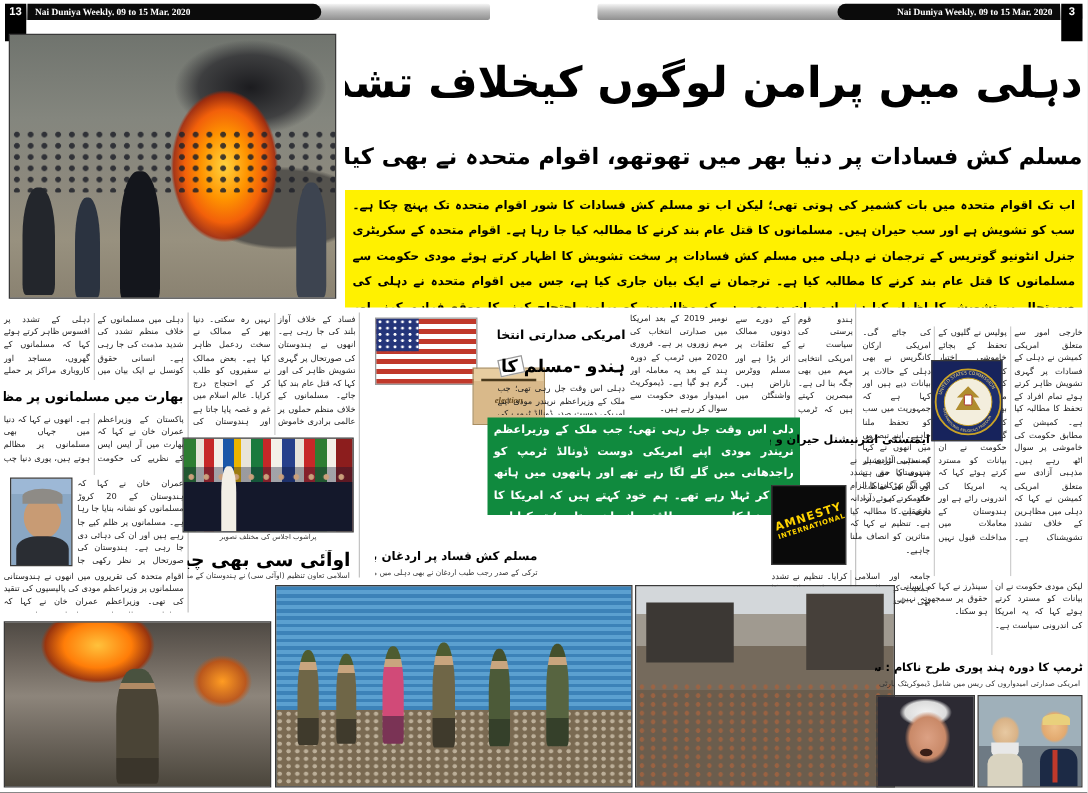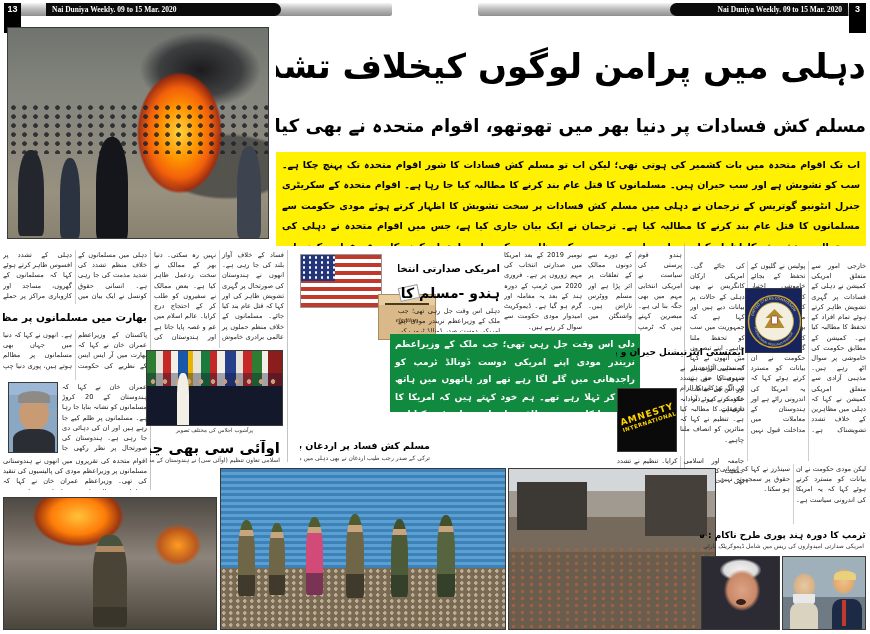--- a/index.html
+++ b/index.html
@@ -12,21 +12,21 @@
   .cols3{column-count:3;column-gap:6px;column-rule:1px solid #cfcfcf;}
   .sec-h{font-weight:bold;color:#000;text-align:center;overflow:hidden;white-space:nowrap;}
   .sec-sub{font-size:6px;color:#333;text-align:center;overflow:hidden;white-space:nowrap;}
   .ph{border:1px solid #3a3a3a;box-sizing:border-box;overflow:hidden;}
   .vline{width:1px;background:#c4c4c4;}
   
   .hbar{height:13px;background:linear-gradient(180deg,#f5f5f5 0%,#bdbdbd 45%,#8f8f8f 100%);
         border-radius:2px;}
   .pgnum{width:17px;height:30px;background:#000;color:#fff;font:bold 9px/13px "Liberation Sans",sans-serif;text-align:center;}
   .pill{height:13px;background:#0b0b0b;color:#fff;font:bold 7.5px/13px "Liberation Serif",serif;
-        padding:0 6px;white-space:nowrap;overflow:hidden;box-sizing:border-box;margin-left:24px;}
+        padding:0 6px;white-space:nowrap;overflow:hidden;box-sizing:border-box;}
   
   #headline{font-size:34px;font-weight:bold;color:#000;text-align:center;line-height:72px;white-space:nowrap;overflow:hidden;}
   #subheadline{font-size:18px;font-weight:bold;color:#000;text-align:center;line-height:44px;white-space:nowrap;overflow:hidden;}
   #yellowbox{background:#fff100;font-size:9.5px;font-weight:bold;color:#000;line-height:2.15;
              text-align:justify;text-align-last:center;padding:3px 6px;box-sizing:border-box;overflow:hidden;}
   #greenbox{background:#108a3e;color:#ffffff;font-size:9px;font-weight:bold;line-height:1.95;
             text-align:justify;text-align-last:center;padding:2px 5px;box-sizing:border-box;overflow:hidden;}
   
   .riot{background:
      radial-gradient(55px 78px at 66% 50%, #ffd23f 0%, #ff9400 34%, #f2600a 58%, rgba(170,40,6,.85) 74%, rgba(0,0,0,0) 78%),

